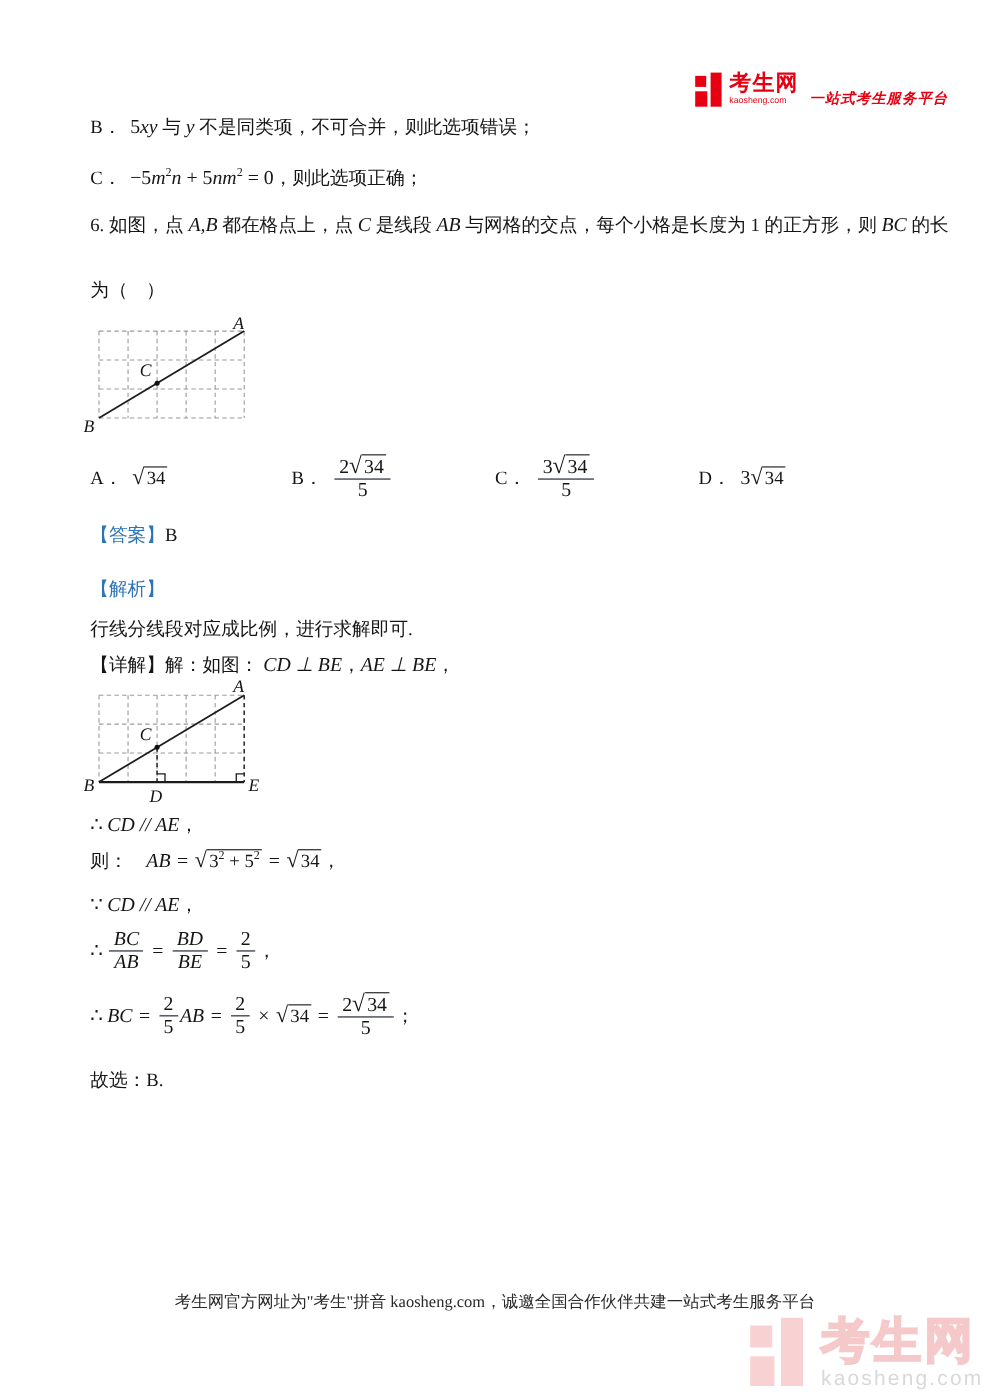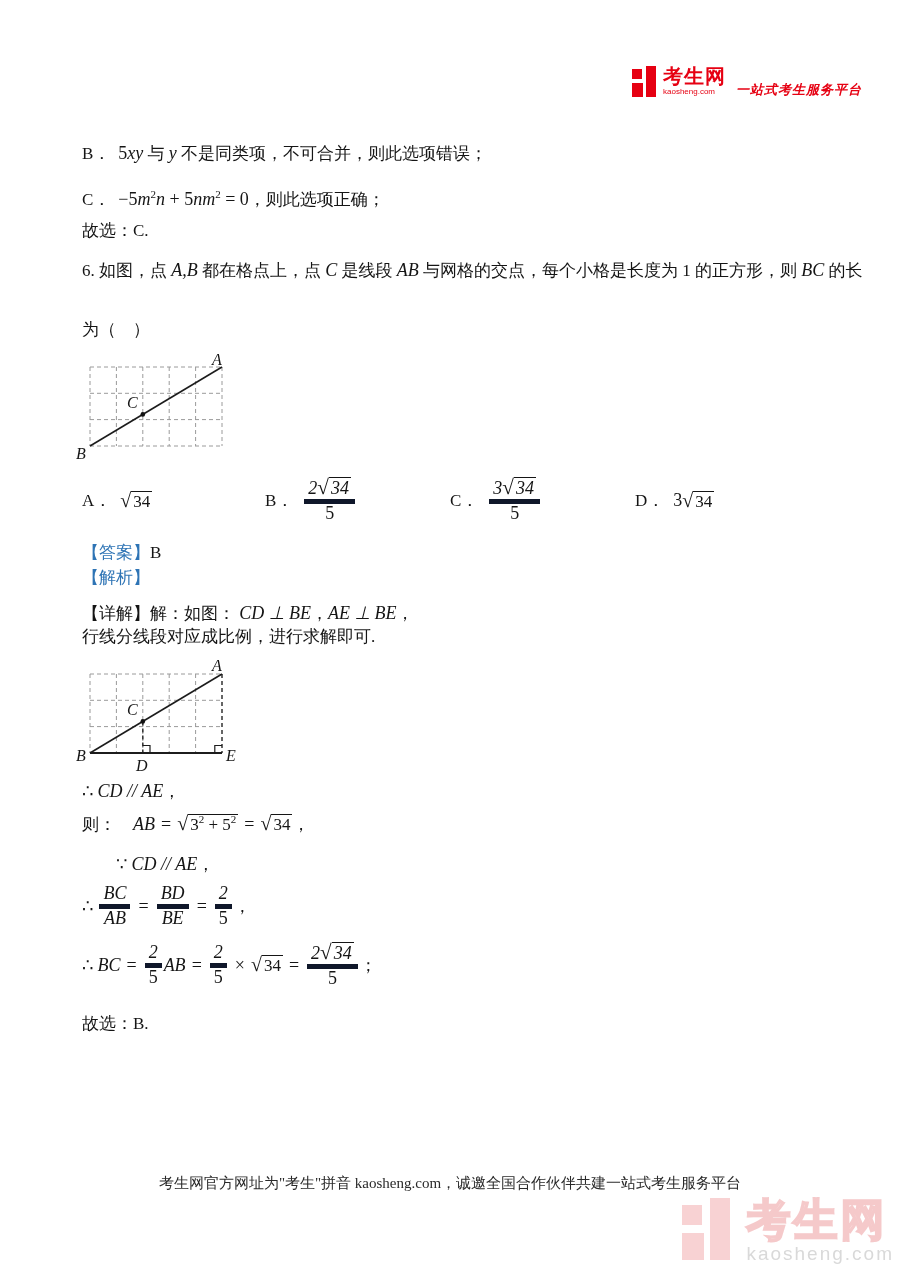--- a/index.html
+++ b/index.html
@@ -22,49 +22,49 @@
   .doc{position:absolute;left:82px;top:104px;width:780px;}
   .line{font-size:17px;line-height:23px;white-space:nowrap;}
   .lbl{margin-right:8px;}
   .mi{font-family:"Liberation Serif",serif;font-style:italic;font-size:18px;}
   .mr{font-family:"Liberation Serif",serif;font-size:18px;}
   sup{font-size:11px;line-height:0;}
   sup.hi{position:relative;top:-7px;}
   .bigp{font-size:25px;vertical-align:-3px;font-family:"Liberation Serif",serif;}
   .blue{color:#2e74b5;}
   .frac{display:inline-block;vertical-align:middle;text-align:center;line-height:1.1;font-family:"Liberation Serif",serif;font-size:18px;margin:0 2px;}
-  .frac .fn{display:block;border-bottom:5px solid #0f172a;padding:0 4px;font-style:italic;}
+  .frac .fn{display:block;border-bottom:1px solid #0f172a;padding:0 4px;}
   .frac .fd{display:block;}
   .sq{white-space:nowrap;font-family:"Liberation Serif",serif;}
   .sq .rsign{font-size:1.18em;}
   .sq .rad{border-top:1.5px solid #151515;padding:0 2px;}
   .eq{margin:0 6px;font-family:"Liberation Serif",serif;font-size:18px;}
   .tsym{font-family:"Liberation Serif",serif;font-size:18px;margin-right:4px;}
   
-  .r-optb{margin-bottom:23px;margin-top:38px;}
-  .r-optc{margin-bottom:8px;}
+  .r-optb{margin-bottom:23px;}
+  .r-optc{margin-bottom:20px;}
   .r-optd{margin-bottom:12px;}
   .r-gux1{margin-bottom:17px;}
   .r-q6a{margin-bottom:36px;}
   .r-q6b{margin-bottom:12px;}
   .r-d1{margin-bottom:6px;}
   .r-optrow{position:relative;height:58px;margin-bottom:12px;}
   .opt{position:absolute;top:0;display:flex;align-items:center;height:58px;font-size:17px;}
   .opt .lbl{margin-right:9px;}
   .opt-a{left:0;} .opt-b{left:183px;} .opt-c{left:368px;} .opt-d{left:553px;}
-  .r-ans{margin-bottom:2px;}
+  .r-ans{margin-bottom:26px;}
   .r-jx{margin-bottom:13px;}
   .r-fx1{margin-bottom:15px;}
   .r-fx2{margin-bottom:10px;}
   .r-xj{margin-bottom:0px;}
   .r-d2{margin-bottom:4px;}
   .r-s1{}
   .r-s2{margin-bottom:8px;}
   .r-s3{margin-bottom:8px;display:flex;align-items:center;height:42px;}
-  .r-s4{margin-bottom:4px;margin-left:34px;}
+  .r-s4{margin-bottom:4px;}
   .r-s5{margin-bottom:4px;display:flex;align-items:center;height:52px;}
   .r-s6{margin-bottom:18px;display:flex;align-items:center;height:58px;}
   .dia{display:block;margin-left:-6px;}
   .dia text{font-family:"Liberation Serif",serif;font-style:italic;font-size:16px;fill:#151515;}
   
   .footer{position:absolute;left:0;top:1174px;width:900px;text-align:center;font-size:15px;color:#2a2a2a;}
   
   .watermark{position:absolute;right:6px;top:1198px;display:flex;align-items:flex-start;opacity:1;}
   .wm-icon{position:relative;display:inline-block;width:54px;height:62px;}
   .wm-icon i{position:absolute;background:#f8d2d3;}
@@ -95,21 +95,20 @@
 
   <div class="line r-optb">
     <span class="lbl">B．</span><span class="mr">5</span><span class="mi">xy</span><span> 与 </span><span class="mi">y</span><span> 不是同类项，不可合并，则此选项错误；</span>
   </div>
 
   <div class="line r-optc">
     <span class="lbl">C．</span><span class="mr">−5</span><span class="mi">m</span><sup>2</sup><span class="mi">n</span><span class="mr"> + 5</span><span class="mi">nm</span><sup>2</sup><span class="mr"> = 0</span><span>，则此选项正确；</span>
   </div>
 
 
-  <div class="line r-gux1">故选：C.</div>
 
   <div class="line r-q6a">
     <span>6. 如图，点 </span><span class="mi">A,B</span><span> 都在格点上，点 </span><span class="mi">C</span><span> 是线段 </span><span class="mi">AB</span><span> 与网格的交点，每个小格是长度为 1 的正方形，则 </span><span class="mi">BC</span><span> 的长</span>
   </div>
   <div class="line r-q6b">为（　）</div>
 
   <svg class="dia r-d1" width="176" height="112" viewBox="0 0 176 112">
     <g stroke="#9a9a9a" stroke-width="1" stroke-dasharray="4 3">
       <line x1="14" y1="14" x2="14" y2="93"></line>
         <line x1="40.4" y1="14" x2="40.4" y2="93"></line>
@@ -153,25 +152,25 @@
       <span class="mr">3</span>
       <span class="sq"><span class="rsign">√</span><span class="rad">34</span></span>
     </div>
   </div>
 
   <div class="line r-ans">
     <span class="blue">【答案】</span><span>B</span>
   </div>
   <div class="line r-jx blue">【解析】</div>
 
+  <div class="line r-fx2">行线分线段对应成比例，进行求解即可.</div>
+
   <div class="line r-xj">
     <span>【详解】</span><span>解：如图： </span><span class="mi">CD ⊥ BE</span><span>，</span><span class="mi">AE ⊥ BE</span><span>，</span>
   </div>
-
-  <div class="line r-fx2">行线分线段对应成比例，进行求解即可.</div>
 
   <svg class="dia r-d2" width="180" height="118" viewBox="0 0 180 118">
     <g stroke="#9a9a9a" stroke-width="1" stroke-dasharray="4 3">
       <line x1="14" y1="16" x2="14" y2="95"></line>
         <line x1="40.4" y1="16" x2="40.4" y2="95"></line>
         <line x1="66.8" y1="16" x2="66.8" y2="95"></line>
         <line x1="93.2" y1="16" x2="93.2" y2="95"></line>
         <line x1="119.6" y1="16" x2="119.6" y2="95"></line>
       <line x1="14" y1="16" x2="146" y2="16"></line>
         <line x1="14" y1="42.3" x2="146" y2="42.3"></line>

